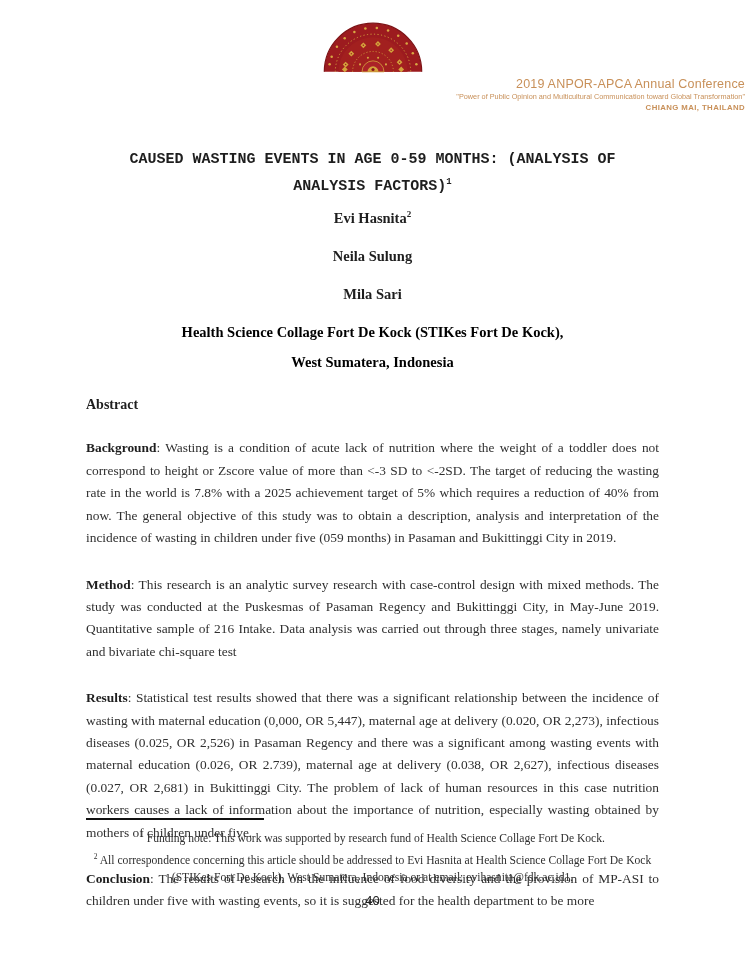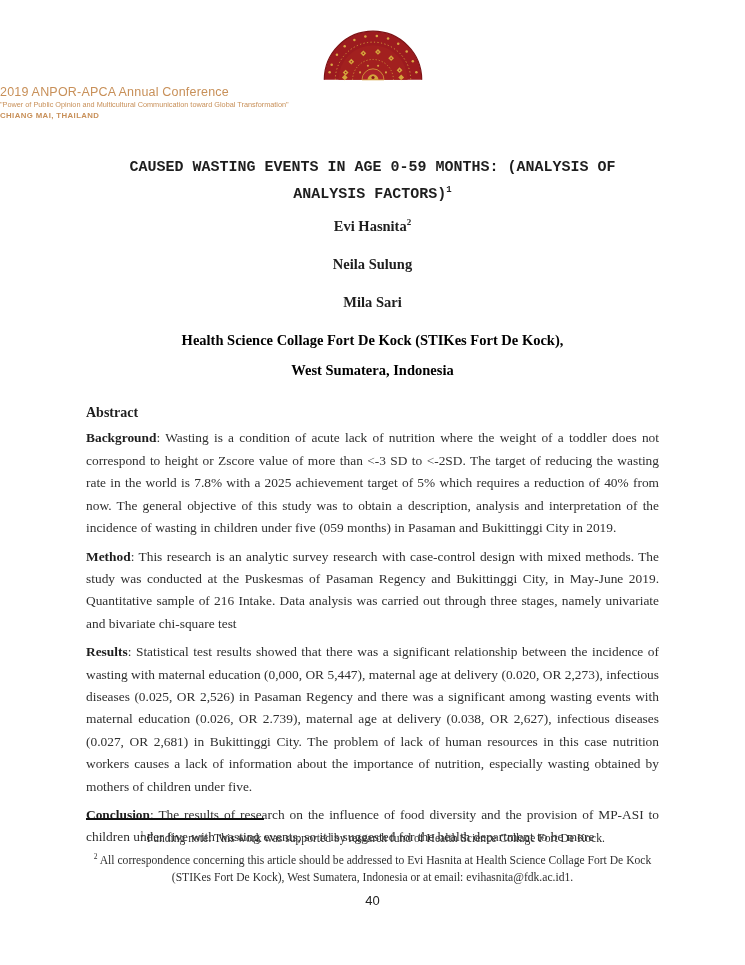--- a/index.html
+++ b/index.html
@@ -7,21 +7,21 @@
   .page {
     position:relative;
     width:745px; height:965px;
     margin:0 auto;
     background:#ffffff;
     font-family:"Liberation Serif", serif;
     color:#2f2f2f;
     overflow:hidden;
   }
   
-  .conf-header { padding-top:28px; text-align:left; }
+  .conf-header { padding-top:20px; text-align:right; }
   .conf-logo { display:block; margin:0 auto; }
   .conf-title {
     margin-top:2px;
     font-family:"Liberation Sans", sans-serif;
     font-size:12.5px; letter-spacing:.2px;
     color:#c89059;
   }
   .conf-subtitle {
     margin-top:1px;
     font-family:"Liberation Sans", sans-serif;
@@ -56,21 +56,21 @@
     font-size:14.5px; font-weight:bold;
     line-height:30px; color:#000000;
   }
   
   .abstract { margin:20px 86px 0 86px; width:573px; }
   .abstract-heading {
     font-size:14px; font-weight:bold;
     color:#1e1e1e; margin-bottom:4px;
   }
   .abstract p {
-    margin-top:6px;
+    margin-top:24px;
     font-size:13.4px; line-height:22.4px;
     text-align:justify;
   }
   .abstract p strong { color:#1e1e1e; }
   
   .footnote-area {
     position:absolute; left:86px; top:818px; width:573px;
   }
   .footnote-rule {
     width:178px; height:0;

